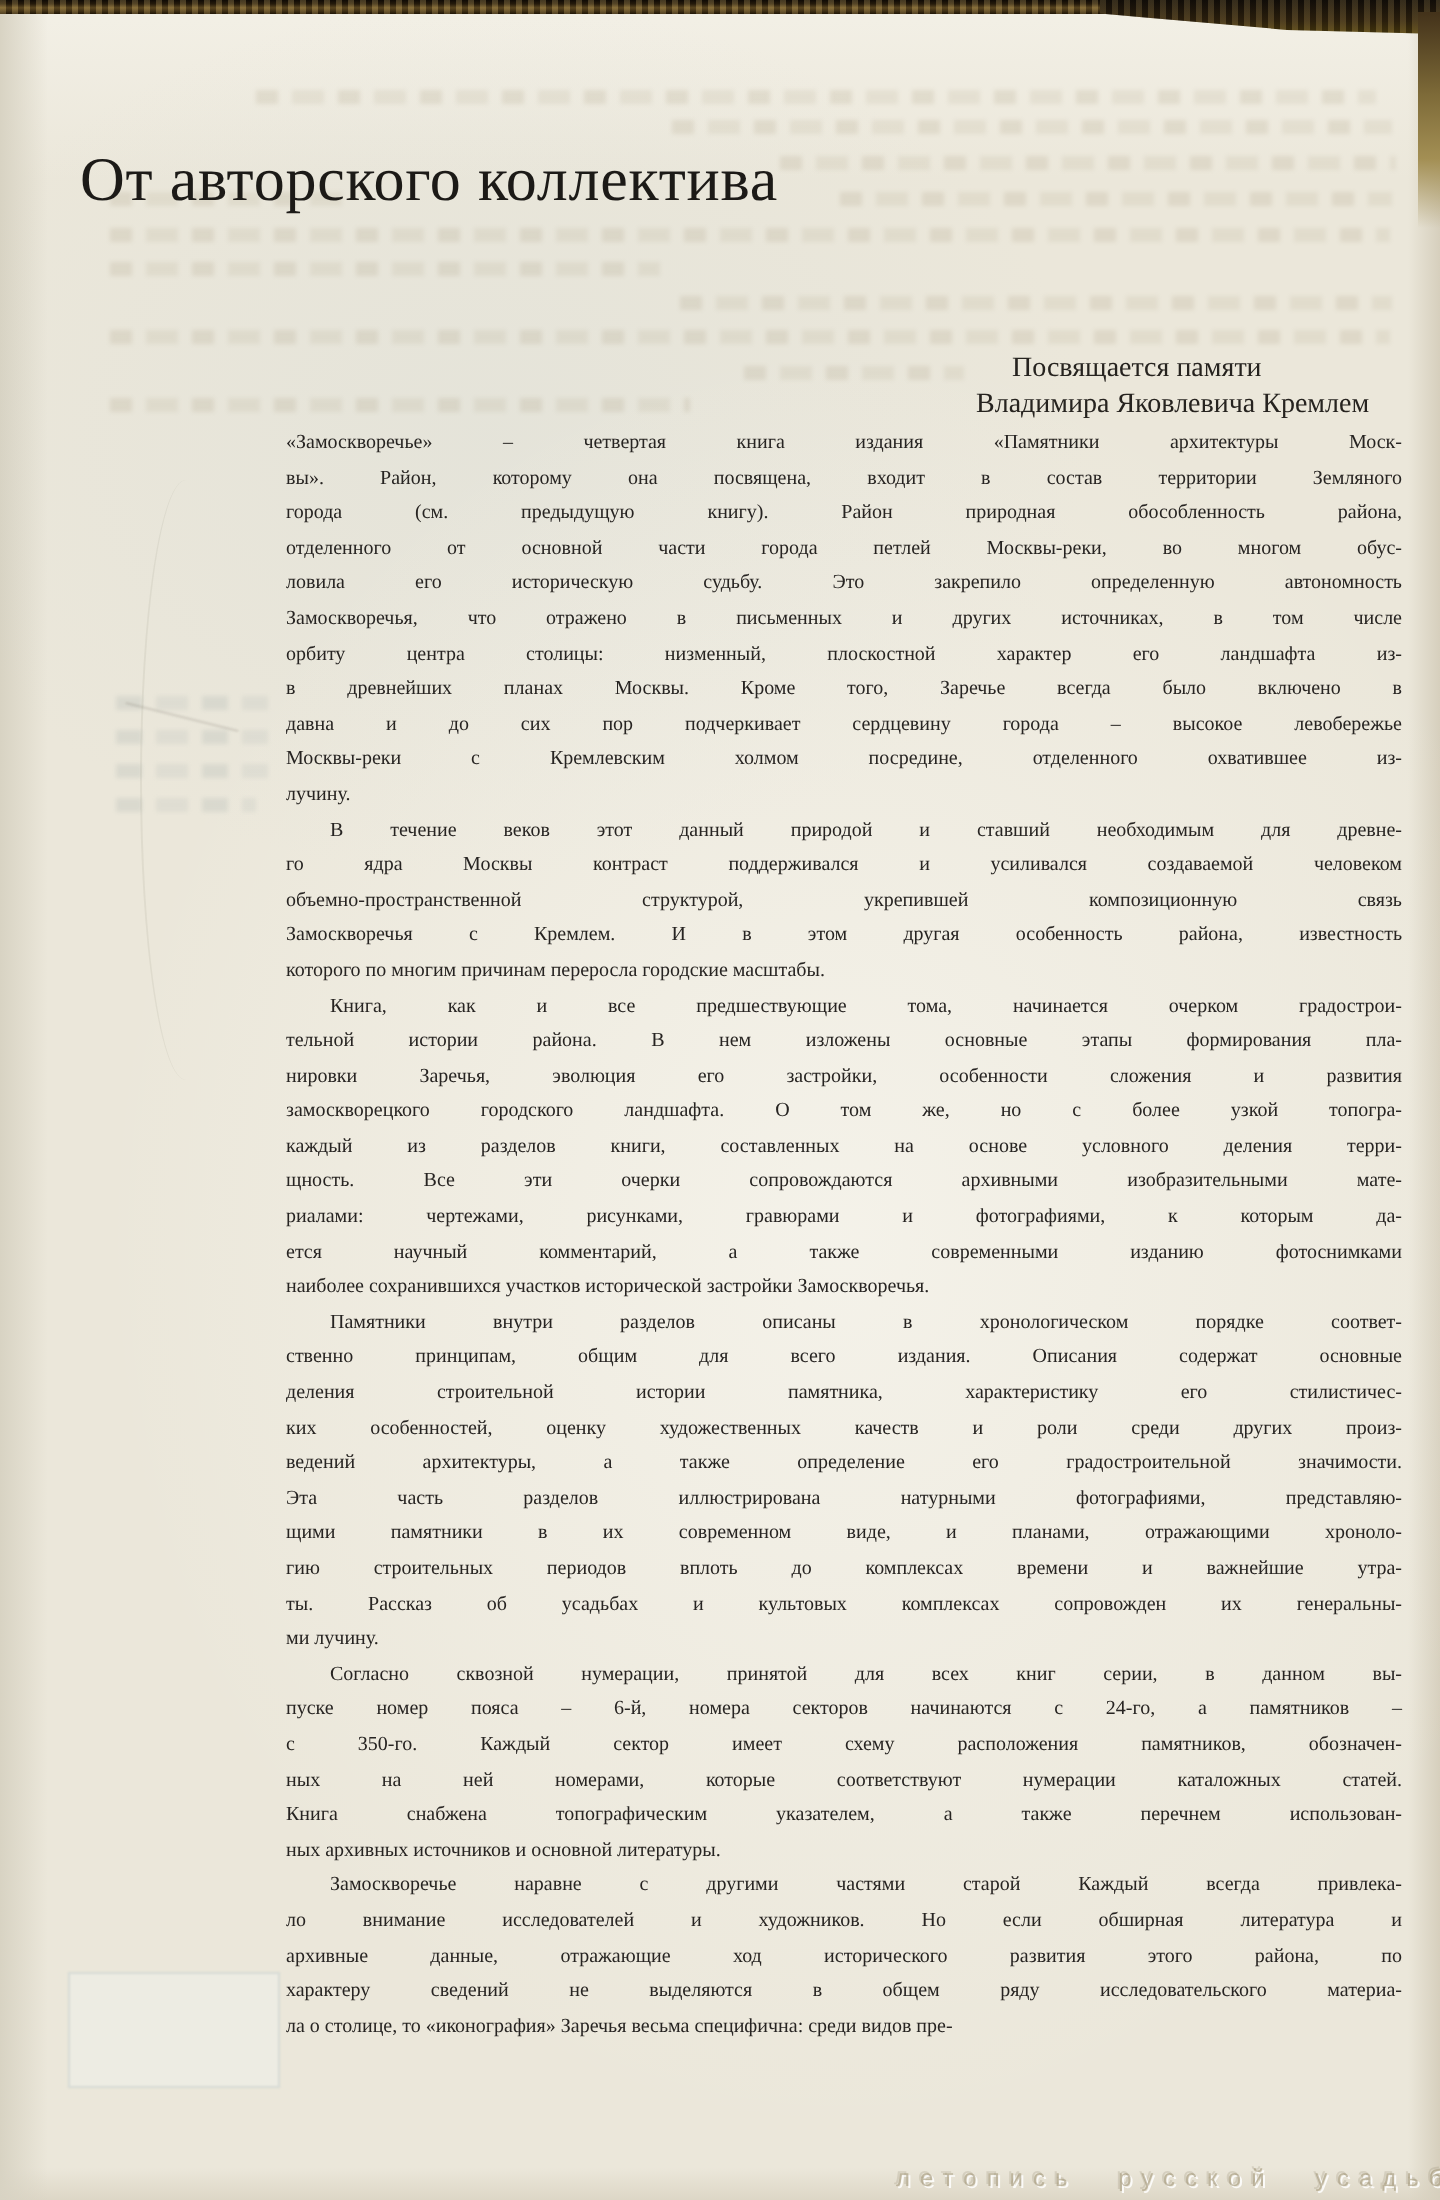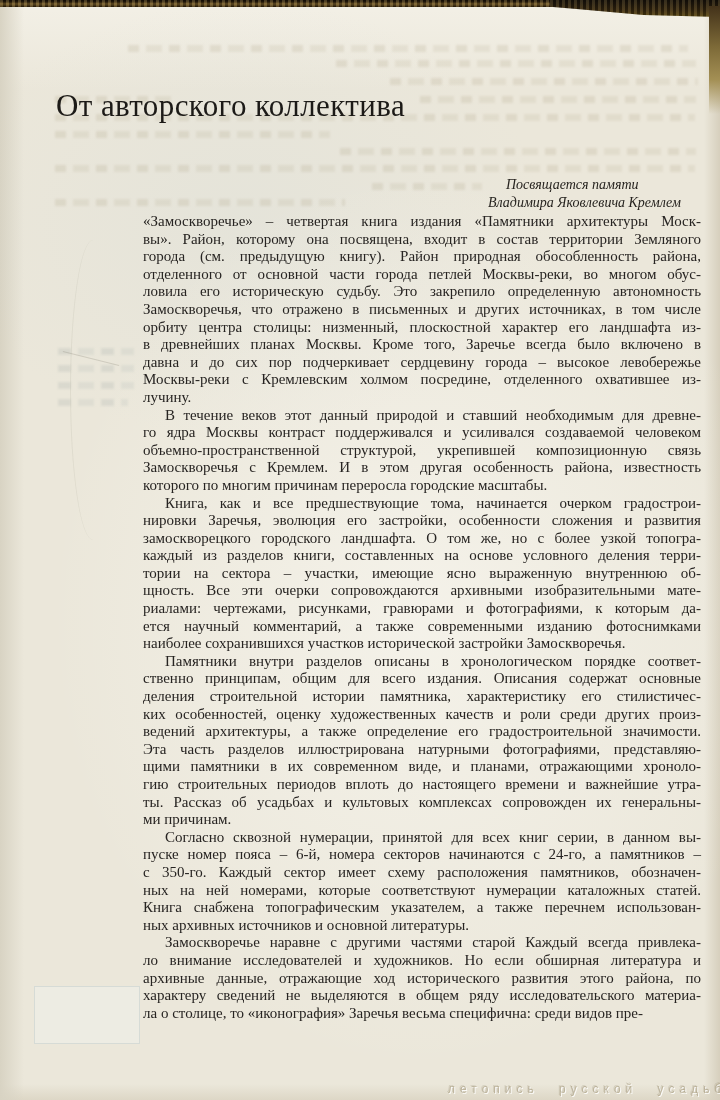--- a/index.html
+++ b/index.html
@@ -65,34 +65,34 @@
   }
   .ghost-box {
     position: absolute; left: 34px; top: 986px; width: 106px; height: 58px;
     border: 1px solid rgba(180,192,192,.40);
     background: rgba(242,246,244,.35);
     filter: blur(.5px);
   }
 
   
   .title {
-    position: absolute; left: 40px; top: 72px; margin: 16px;
+    position: absolute; left: 40px; top: 72px; margin: 0;
     font-size: 31px; font-weight: 400; letter-spacing: .4px;
     color: #1c1a17; white-space: nowrap;
   }
   .dedication {
     position: absolute; left: 488px; top: 176px; width: 212px;
-    font-style: italic; font-size: 14px; line-height: 17.5px;
+    font-size: 14px; line-height: 17.5px;
     color: #26231f; white-space: nowrap;
   }
   .ded-line1 { margin-left: 18px; }
 
   .body-text {
     position: absolute; left: 143px; top: 213px; width: 558px;
-    font-size: 15px; line-height: 17.6px; color: #272422; font-family: Liberation Serif, serif;
+    font-size: 10px; line-height: 17.6px; color: #272422; font-family: Liberation Serif, serif;
   }
   .bl { white-space: nowrap; text-align: justify; text-align-last: justify; }
   .bl.last { text-align-last: left; }
   .bl.ind { text-indent: 22px; }
 
   .watermark {
     position: absolute; left: 448px; top: 1082px;
     font-family: "Liberation Sans", "DejaVu Sans", sans-serif;
     font-size: 12px; letter-spacing: 5px; word-spacing: 12px;
     color: rgba(165,153,124,.62);
@@ -146,38 +146,38 @@
       <div class="bl">в древнейших планах Москвы. Кроме того, Заречье всегда было включено в</div>
       <div class="bl">давна и до сих пор подчеркивает сердцевину города – высокое левобережье</div>
       <div class="bl">Москвы-реки с Кремлевским холмом посредине, отделенного охватившее из-</div>
       <div class="bl last">лучину.</div>
       <div class="bl ind">В течение веков этот данный природой и ставший необходимым для древне-</div>
       <div class="bl">го ядра Москвы контраст поддерживался и усиливался создаваемой человеком</div>
       <div class="bl">объемно-пространственной структурой, укрепившей композиционную связь</div>
       <div class="bl">Замоскворечья с Кремлем. И в этом другая особенность района, известность</div>
       <div class="bl last">которого по многим причинам переросла городские масштабы.</div>
       <div class="bl ind">Книга, как и все предшествующие тома, начинается очерком градострои-</div>
+      <div class="bl">тельной истории района. В нем изложены основные этапы формирования пла-</div>
       <div class="bl">нировки Заречья, эволюция его застройки, особенности сложения и развития</div>
       <div class="bl">замоскворецкого городского ландшафта. О том же, но с более узкой топогра-</div>
       <div class="bl">каждый из разделов книги, составленных на основе условного деления терри-</div>
-      <div class="bl">тории на сектора – участки, имеющие ясно выраженную внутреннюю об-</div>
       <div class="bl">щность. Все эти очерки сопровождаются архивными изобразительными мате-</div>
       <div class="bl">риалами: чертежами, рисунками, гравюрами и фотографиями, к которым да-</div>
       <div class="bl">ется научный комментарий, а также современными изданию фотоснимками</div>
       <div class="bl last">наиболее сохранившихся участков исторической застройки Замоскворечья.</div>
       <div class="bl ind">Памятники внутри разделов описаны в хронологическом порядке соответ-</div>
       <div class="bl">ственно принципам, общим для всего издания. Описания содержат основные</div>
       <div class="bl">деления строительной истории памятника, характеристику его стилистичес-</div>
       <div class="bl">ких особенностей, оценку художественных качеств и роли среди других произ-</div>
       <div class="bl">ведений архитектуры, а также определение его градостроительной значимости.</div>
       <div class="bl">Эта часть разделов иллюстрирована натурными фотографиями, представляю-</div>
       <div class="bl">щими памятники в их современном виде, и планами, отражающими хроноло-</div>
-      <div class="bl">гию строительных периодов вплоть до настоящего времени и важнейшие утра-</div>
+      <div class="bl">гию строительных периодов вплоть до комплексах времени и важнейшие утра-</div>
       <div class="bl">ты. Рассказ об усадьбах и культовых комплексах сопровожден их генеральны-</div>
-      <div class="bl last">ми причинам.</div>
+      <div class="bl last">ми лучину.</div>
       <div class="bl ind">Согласно сквозной нумерации, принятой для всех книг серии, в данном вы-</div>
       <div class="bl">пуске номер пояса – 6-й, номера секторов начинаются с 24-го, а памятников –</div>
       <div class="bl">с 350-го. Каждый сектор имеет схему расположения памятников, обозначен-</div>
       <div class="bl">ных на ней номерами, которые соответствуют нумерации каталожных статей.</div>
       <div class="bl">Книга снабжена топографическим указателем, а также перечнем использован-</div>
       <div class="bl last">ных архивных источников и основной литературы.</div>
       <div class="bl ind">Замоскворечье наравне с другими частями старой Каждый всегда привлека-</div>
       <div class="bl">ло внимание исследователей и художников. Но если обширная литература и</div>
       <div class="bl">архивные данные, отражающие ход исторического развития этого района, по</div>
       <div class="bl">характеру сведений не выделяются в общем ряду исследовательского материа-</div>

